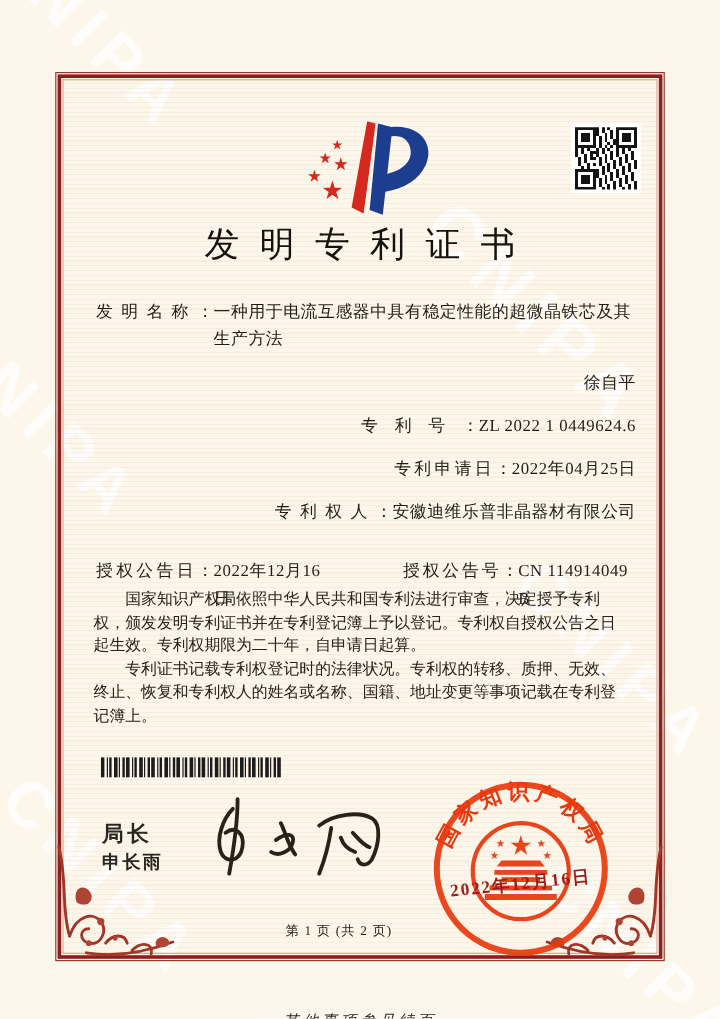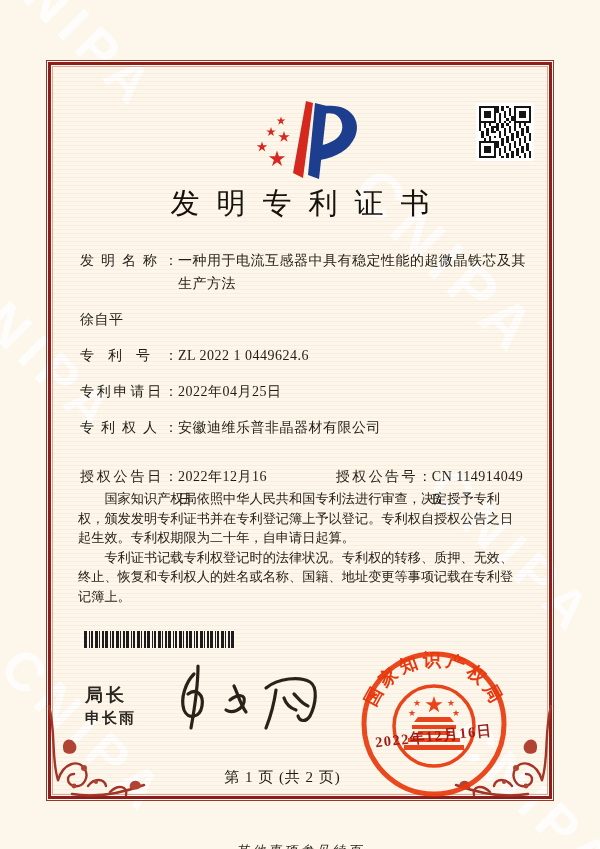--- a/index.html
+++ b/index.html
@@ -24,39 +24,39 @@
           background:repeating-linear-gradient(0deg, rgba(222,168,148,0.12) 0px, rgba(222,168,148,0.12) 1px, transparent 1px, transparent 4px);}
   .content{position:absolute;inset:0;z-index:2;}
 
   .cert-no{position:absolute;left:80px;top:101px;font-size:13px;letter-spacing:2px;}
   .logo{position:absolute;left:250px;top:101px;}
   .qr{position:absolute;left:476px;top:103px;width:58px;height:58px;background:#fff;padding:3px;box-sizing:border-box;}
   .title{position:absolute;left:46px;top:184px;width:452px;text-align:center;
          font-size:29px;letter-spacing:17px;text-indent:17px;color:#16130e;margin-left:28px;}
 
   .fields{position:absolute;left:80px;top:249px;width:450px;}
-  .frow{display:flex;margin-bottom:13px;font-size:14px;line-height:23px;}
+  .frow{display:flex;margin-bottom:13px;font-size:14px;line-height:23px;justify-content:flex-end;}
   .flabel{display:inline-block;width:98px;flex:0 0 98px;text-align:justify;text-align-last:justify;letter-spacing:0;}
   .fvalue{letter-spacing:0.5px;}
   .twin{display:flex;}
   .twin .g2{margin-left:58px;display:flex;}
   .twin .g2 .flabel{width:96px;flex:0 0 96px;}
 
   .body-text{position:absolute;left:78px;top:489px;width:448px;font-size:13.2px;
              line-height:19.5px;color:#26211a;}
   .body-text p{margin:0;text-indent:2em;}
 
   .barcode{position:absolute;left:84px;top:631px;}
   .director-title{position:absolute;left:85px;top:683px;font-family:"Liberation Sans","DejaVu Sans",sans-serif;
                   font-weight:700;font-size:18px;letter-spacing:3px;color:#2a2620;}
   .director-name{position:absolute;left:85px;top:709px;font-family:"Liberation Sans","DejaVu Sans",sans-serif;
                   font-weight:700;font-size:15px;letter-spacing:2px;color:#2a2620;}
   .signature{position:absolute;left:168px;top:660px;}
   .seal{position:absolute;left:350px;top:640px;z-index:3;}
-  .page-num{position:absolute;left:46px;top:768px;width:473px;text-align:center;font-size:15px;letter-spacing:1px;}
+  .page-num{position:absolute;left:46px;top:768px;width:473px;text-align:center;font-size:11px;letter-spacing:1px;}
   .footer-note{position:absolute;left:0;top:806px;width:600px;text-align:center;
                font-size:13px;font-style:italic;letter-spacing:3px;color:#2a251d;margin-top:36px;}
   .ornament{position:absolute;z-index:2;pointer-events:none;}
   .orn-left{left:44px;top:690px;}
   .orn-right{left:446px;top:690px;transform:scaleX(-1);}
 </style>
 </head>
 <body>
 
 <div class="page">

